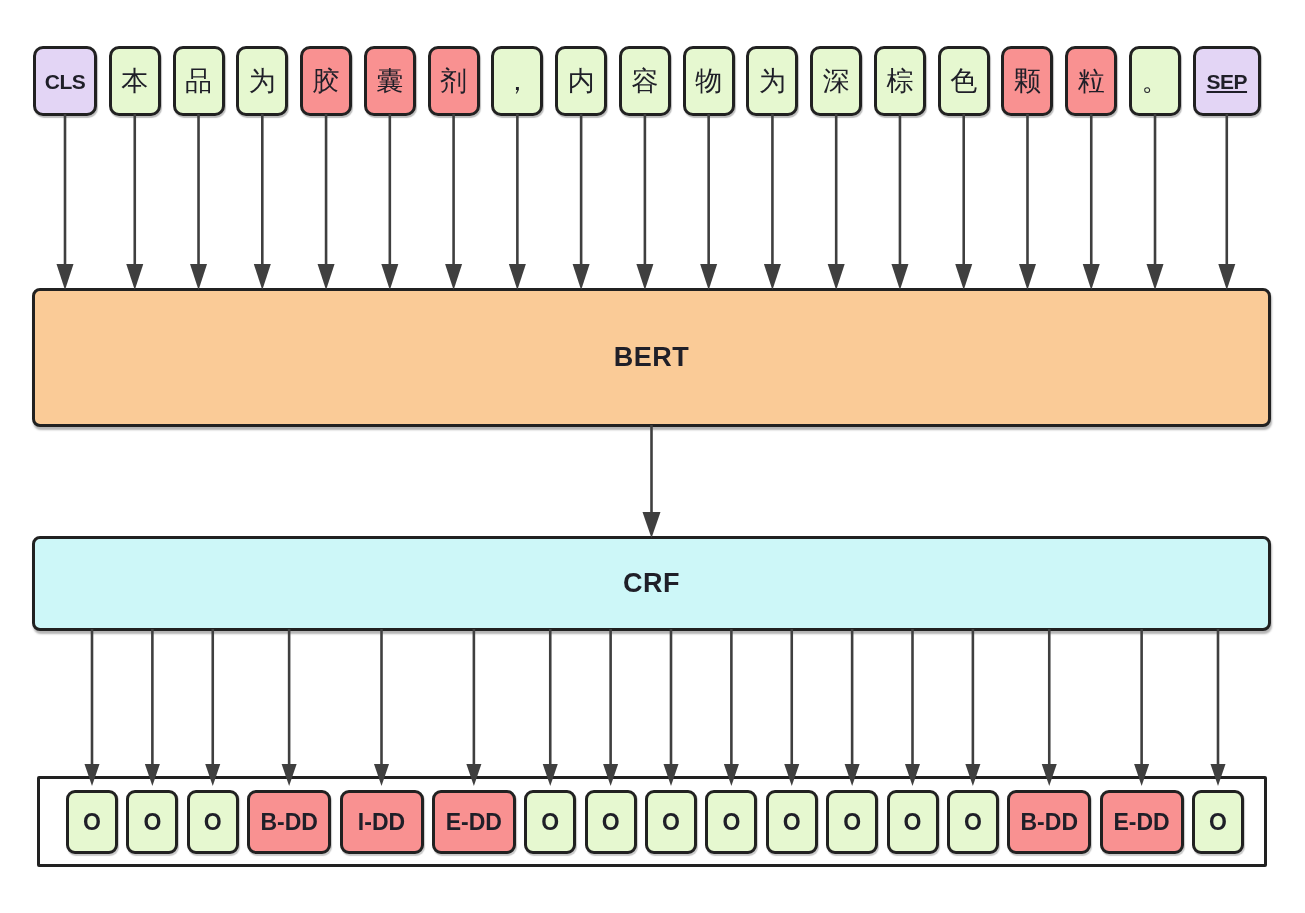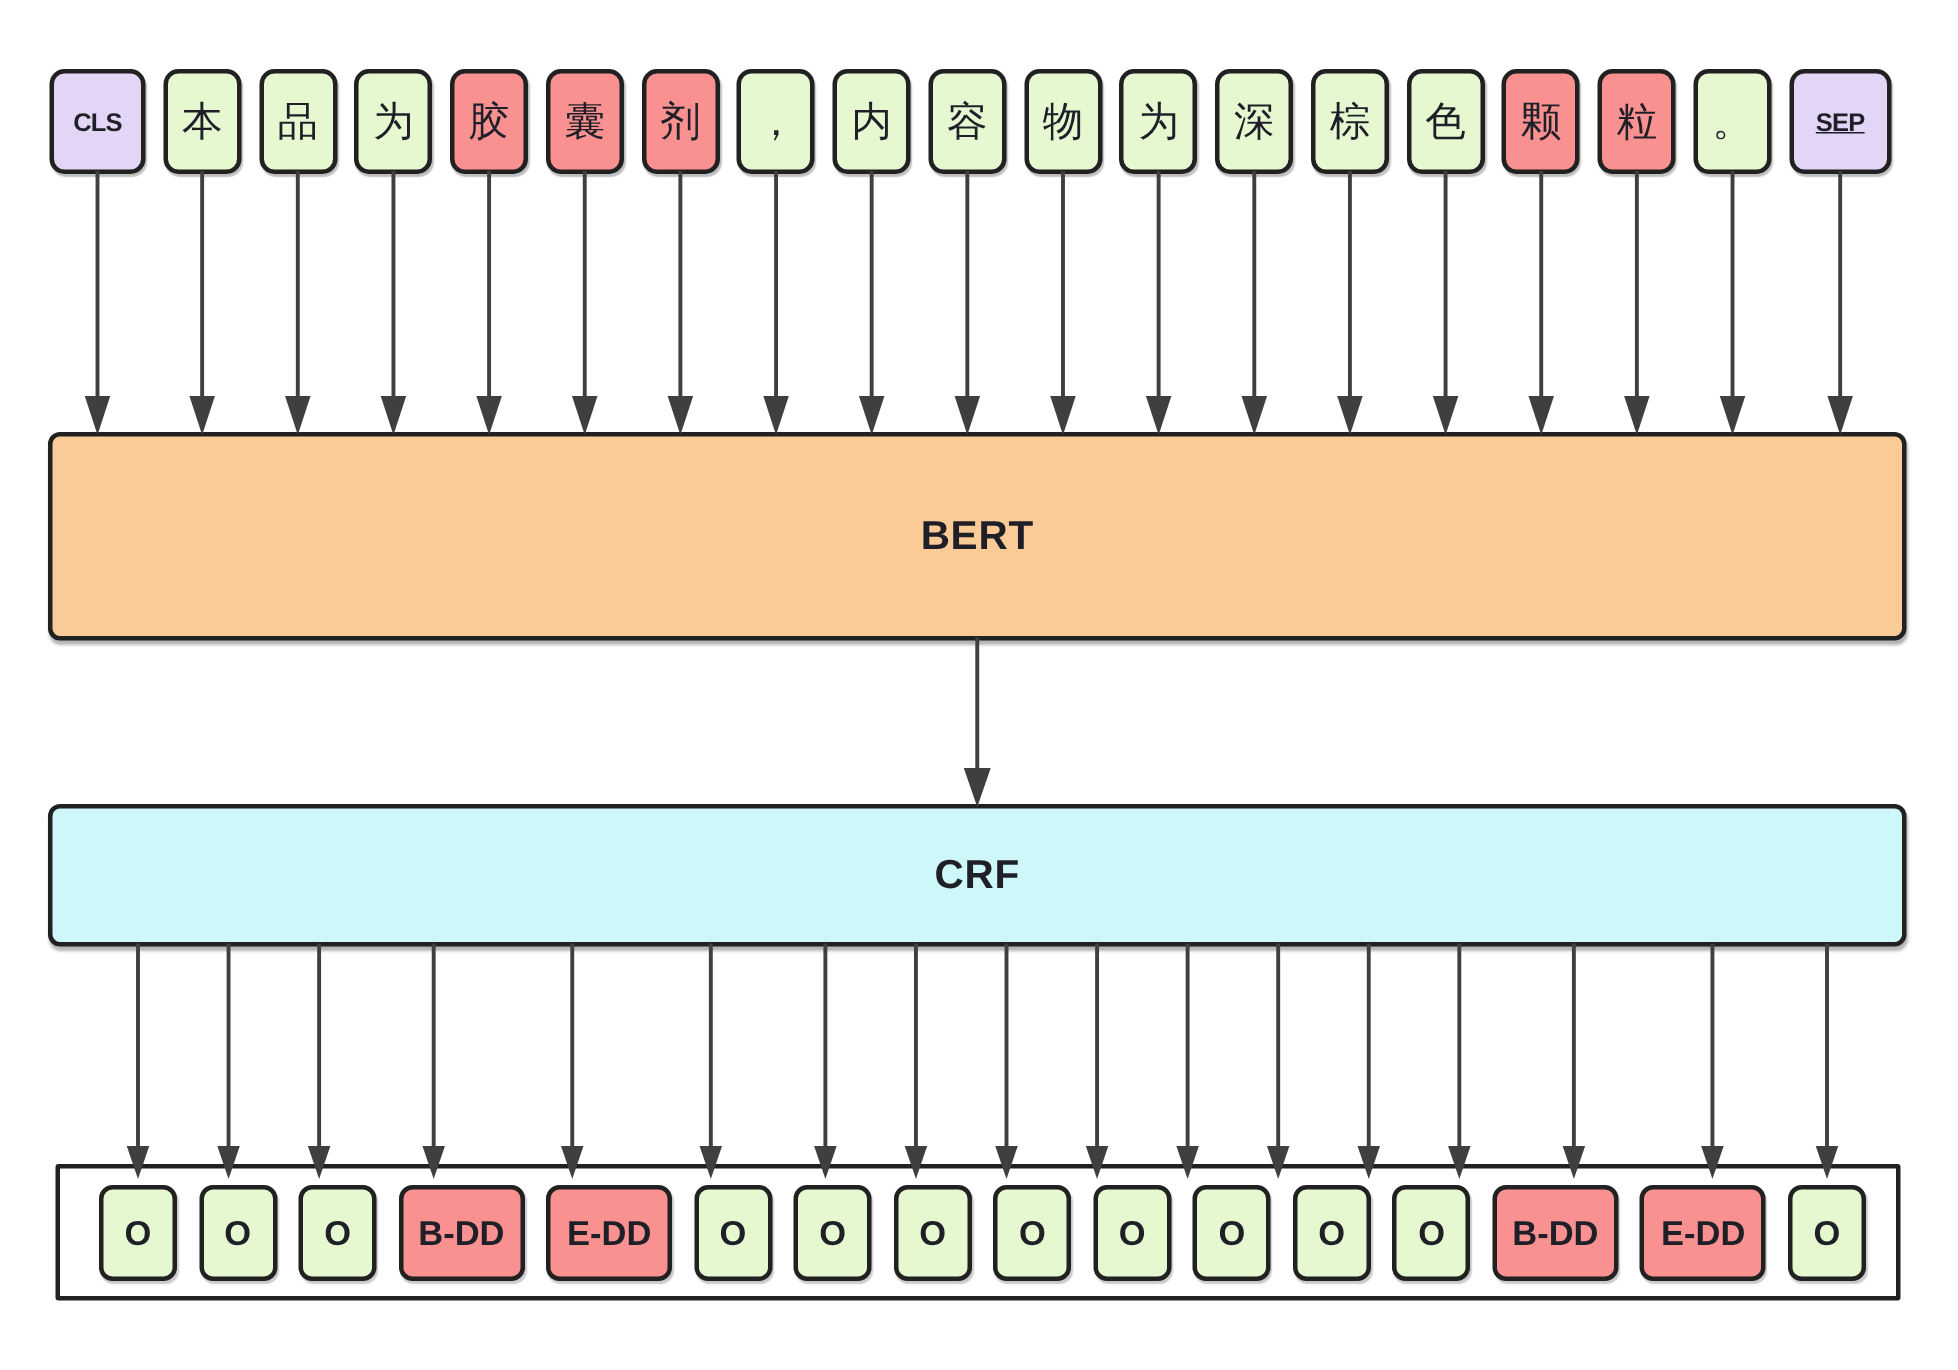--- a/index.html
+++ b/index.html
@@ -19,21 +19,21 @@
   .token{
     box-sizing:border-box;
     height:70px;width:52px;
     border:3px solid var(--box-border,#212121);
     border-radius:10px;
     display:flex;align-items:center;justify-content:center;
     font-size:27px;line-height:1;
     box-shadow:1px 2px 1px rgba(40,40,40,0.30);
     background:var(--token-plain,#e6f8d0);
   }
-  .token.special{width:64px;background:var(--token-special,#e3d5f5);font-size:17px;font-weight:bold;letter-spacing:-0.5px;}
+  .token.special{width:64px;background:var(--token-special,#e3d5f5);font-size:21px;font-weight:bold;letter-spacing:-0.5px;}
   .token.special.sep{width:68px;text-decoration:underline;}
   .token.entity{background:var(--token-entity,#f99191);}
   
   .block{
     position:absolute;left:32px;width:1239px;
     box-sizing:border-box;
     border:3px solid var(--box-border,#212121);
     border-radius:8px;
     display:flex;align-items:center;justify-content:center;
     font-size:27px;font-weight:bold;letter-spacing:0.5px;
@@ -106,20 +106,21 @@
   <div id="bert-box" class="block">
     <span>BERT</span>
   </div>
 
   <div id="label-container">
     <div id="label-row">
         <div class="out-label plain">O</div>
         <div class="out-label plain">O</div>
         <div class="out-label plain">O</div>
         <div class="out-label entity">B-DD</div>
+        <div class="out-label entity">I-DD</div>
         <div class="out-label entity">E-DD</div>
         <div class="out-label plain">O</div>
         <div class="out-label plain">O</div>
         <div class="out-label plain">O</div>
         <div class="out-label plain">O</div>
         <div class="out-label plain">O</div>
         <div class="out-label plain">O</div>
         <div class="out-label plain">O</div>
         <div class="out-label plain">O</div>
         <div class="out-label entity">B-DD</div>

